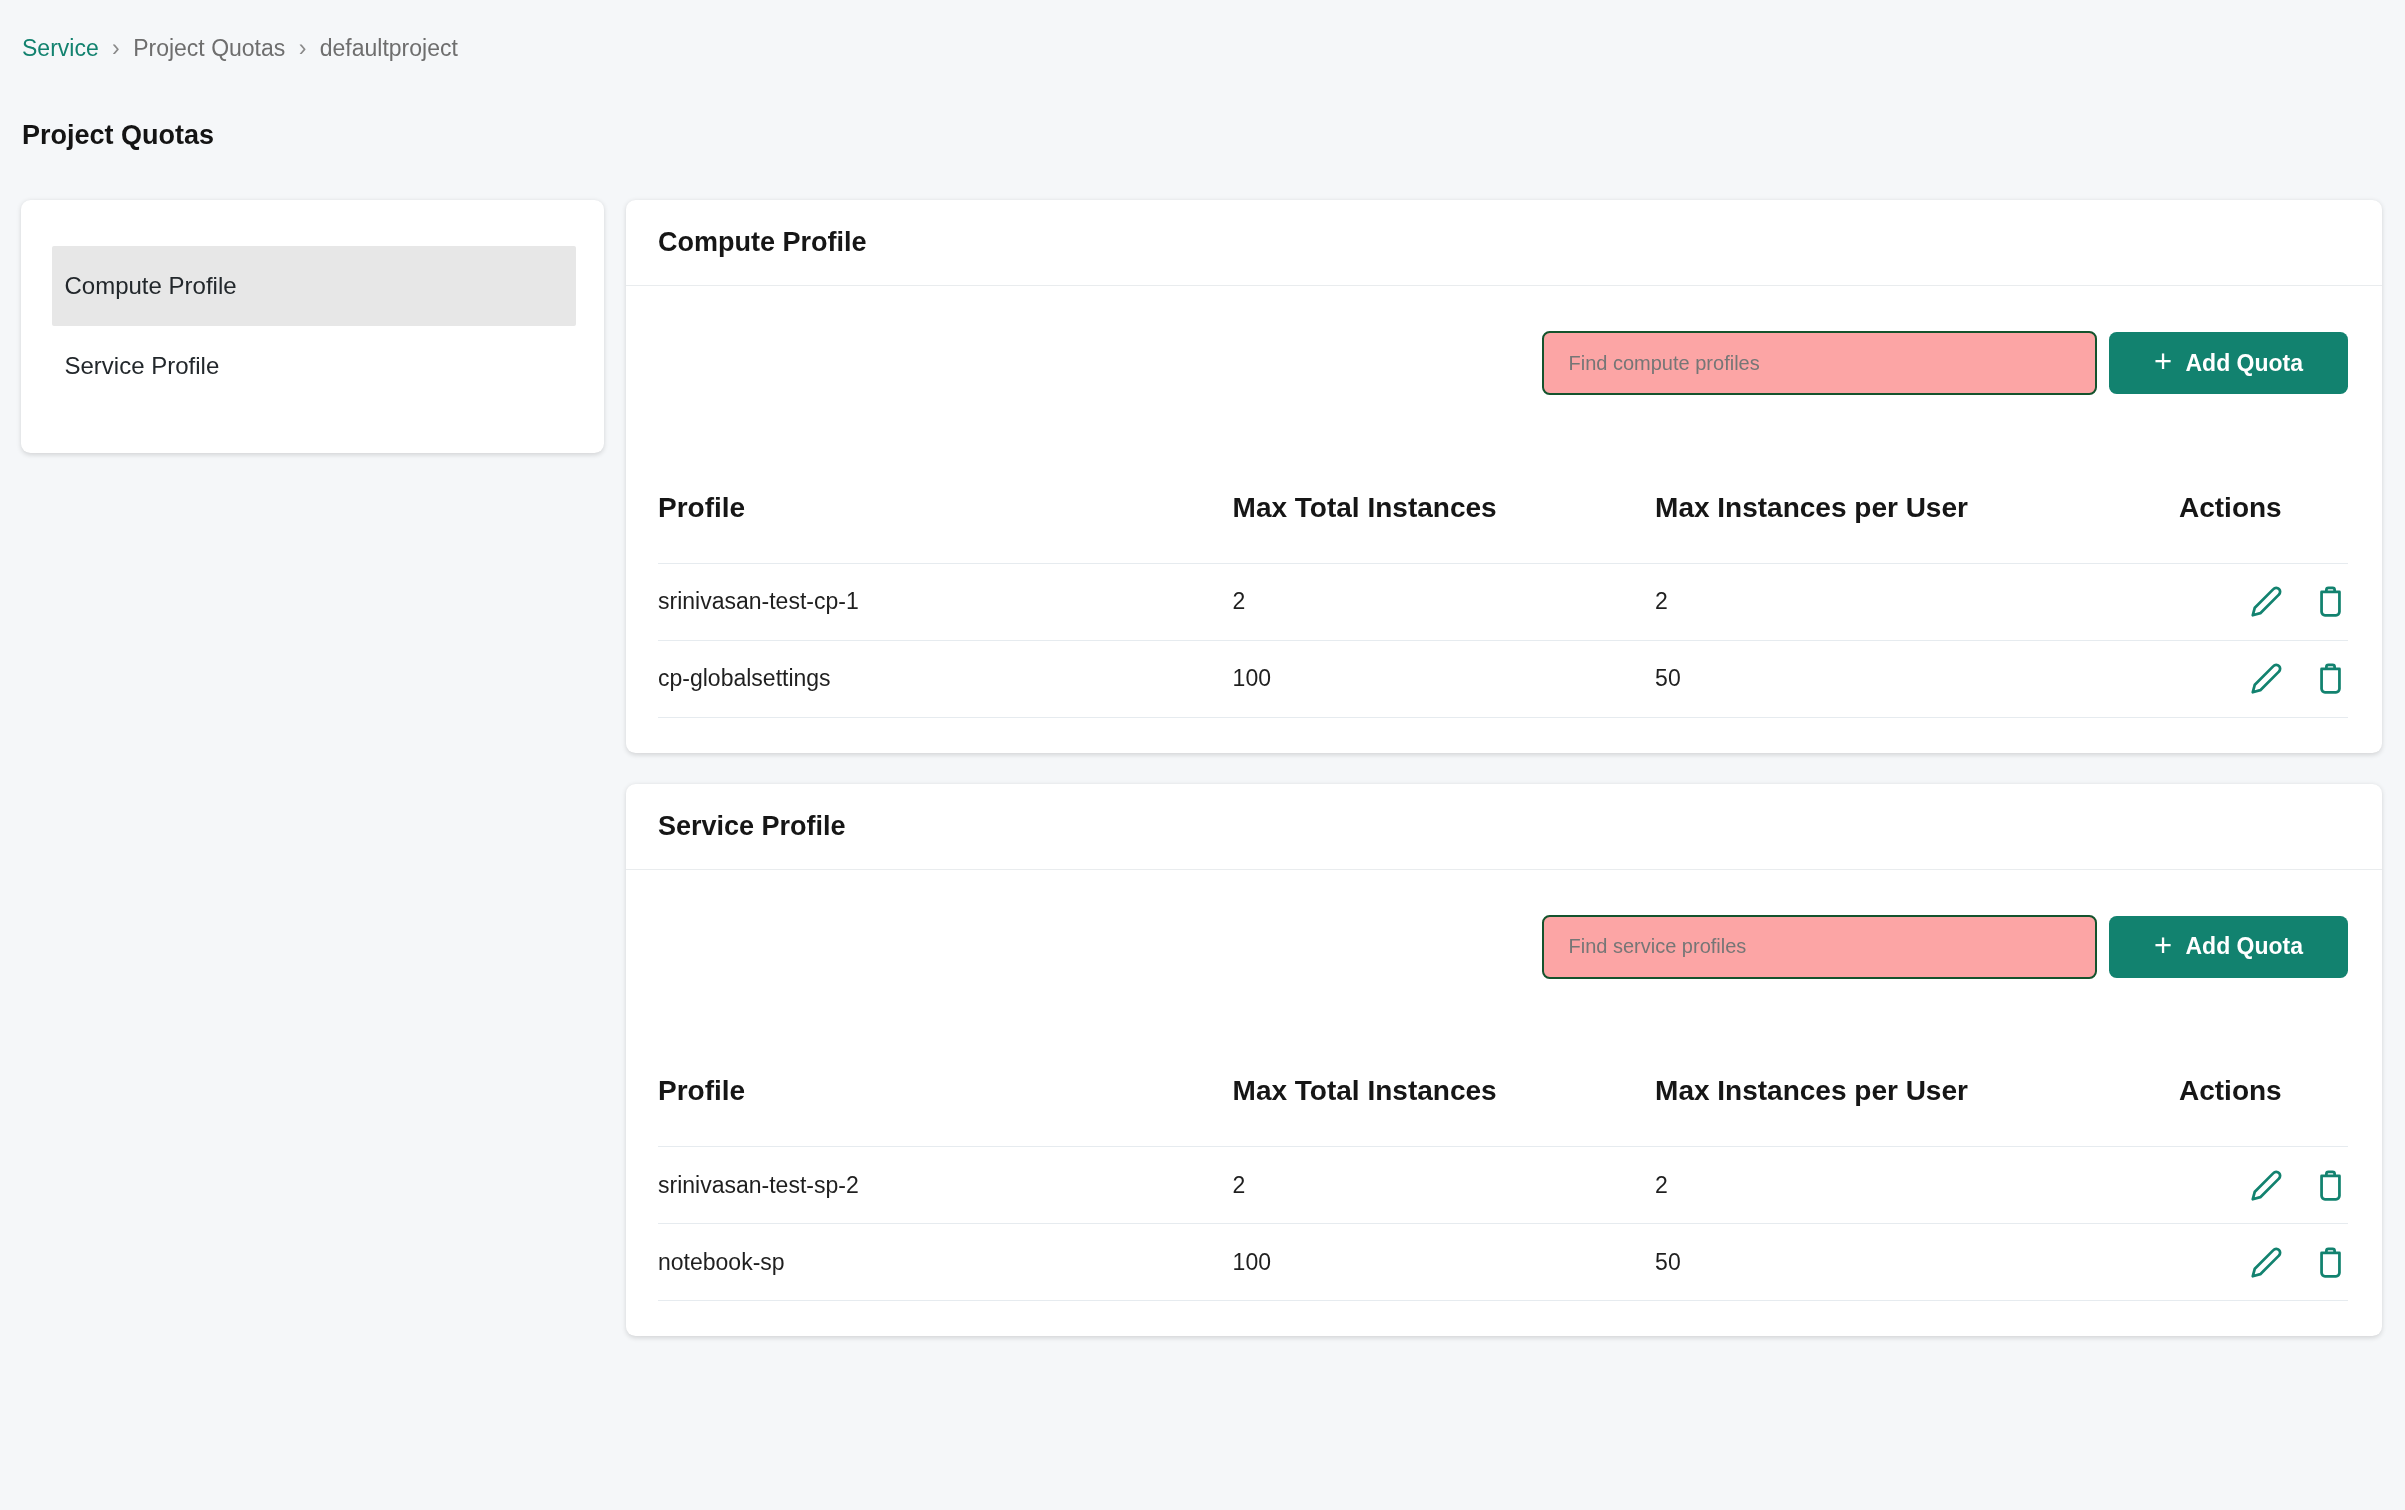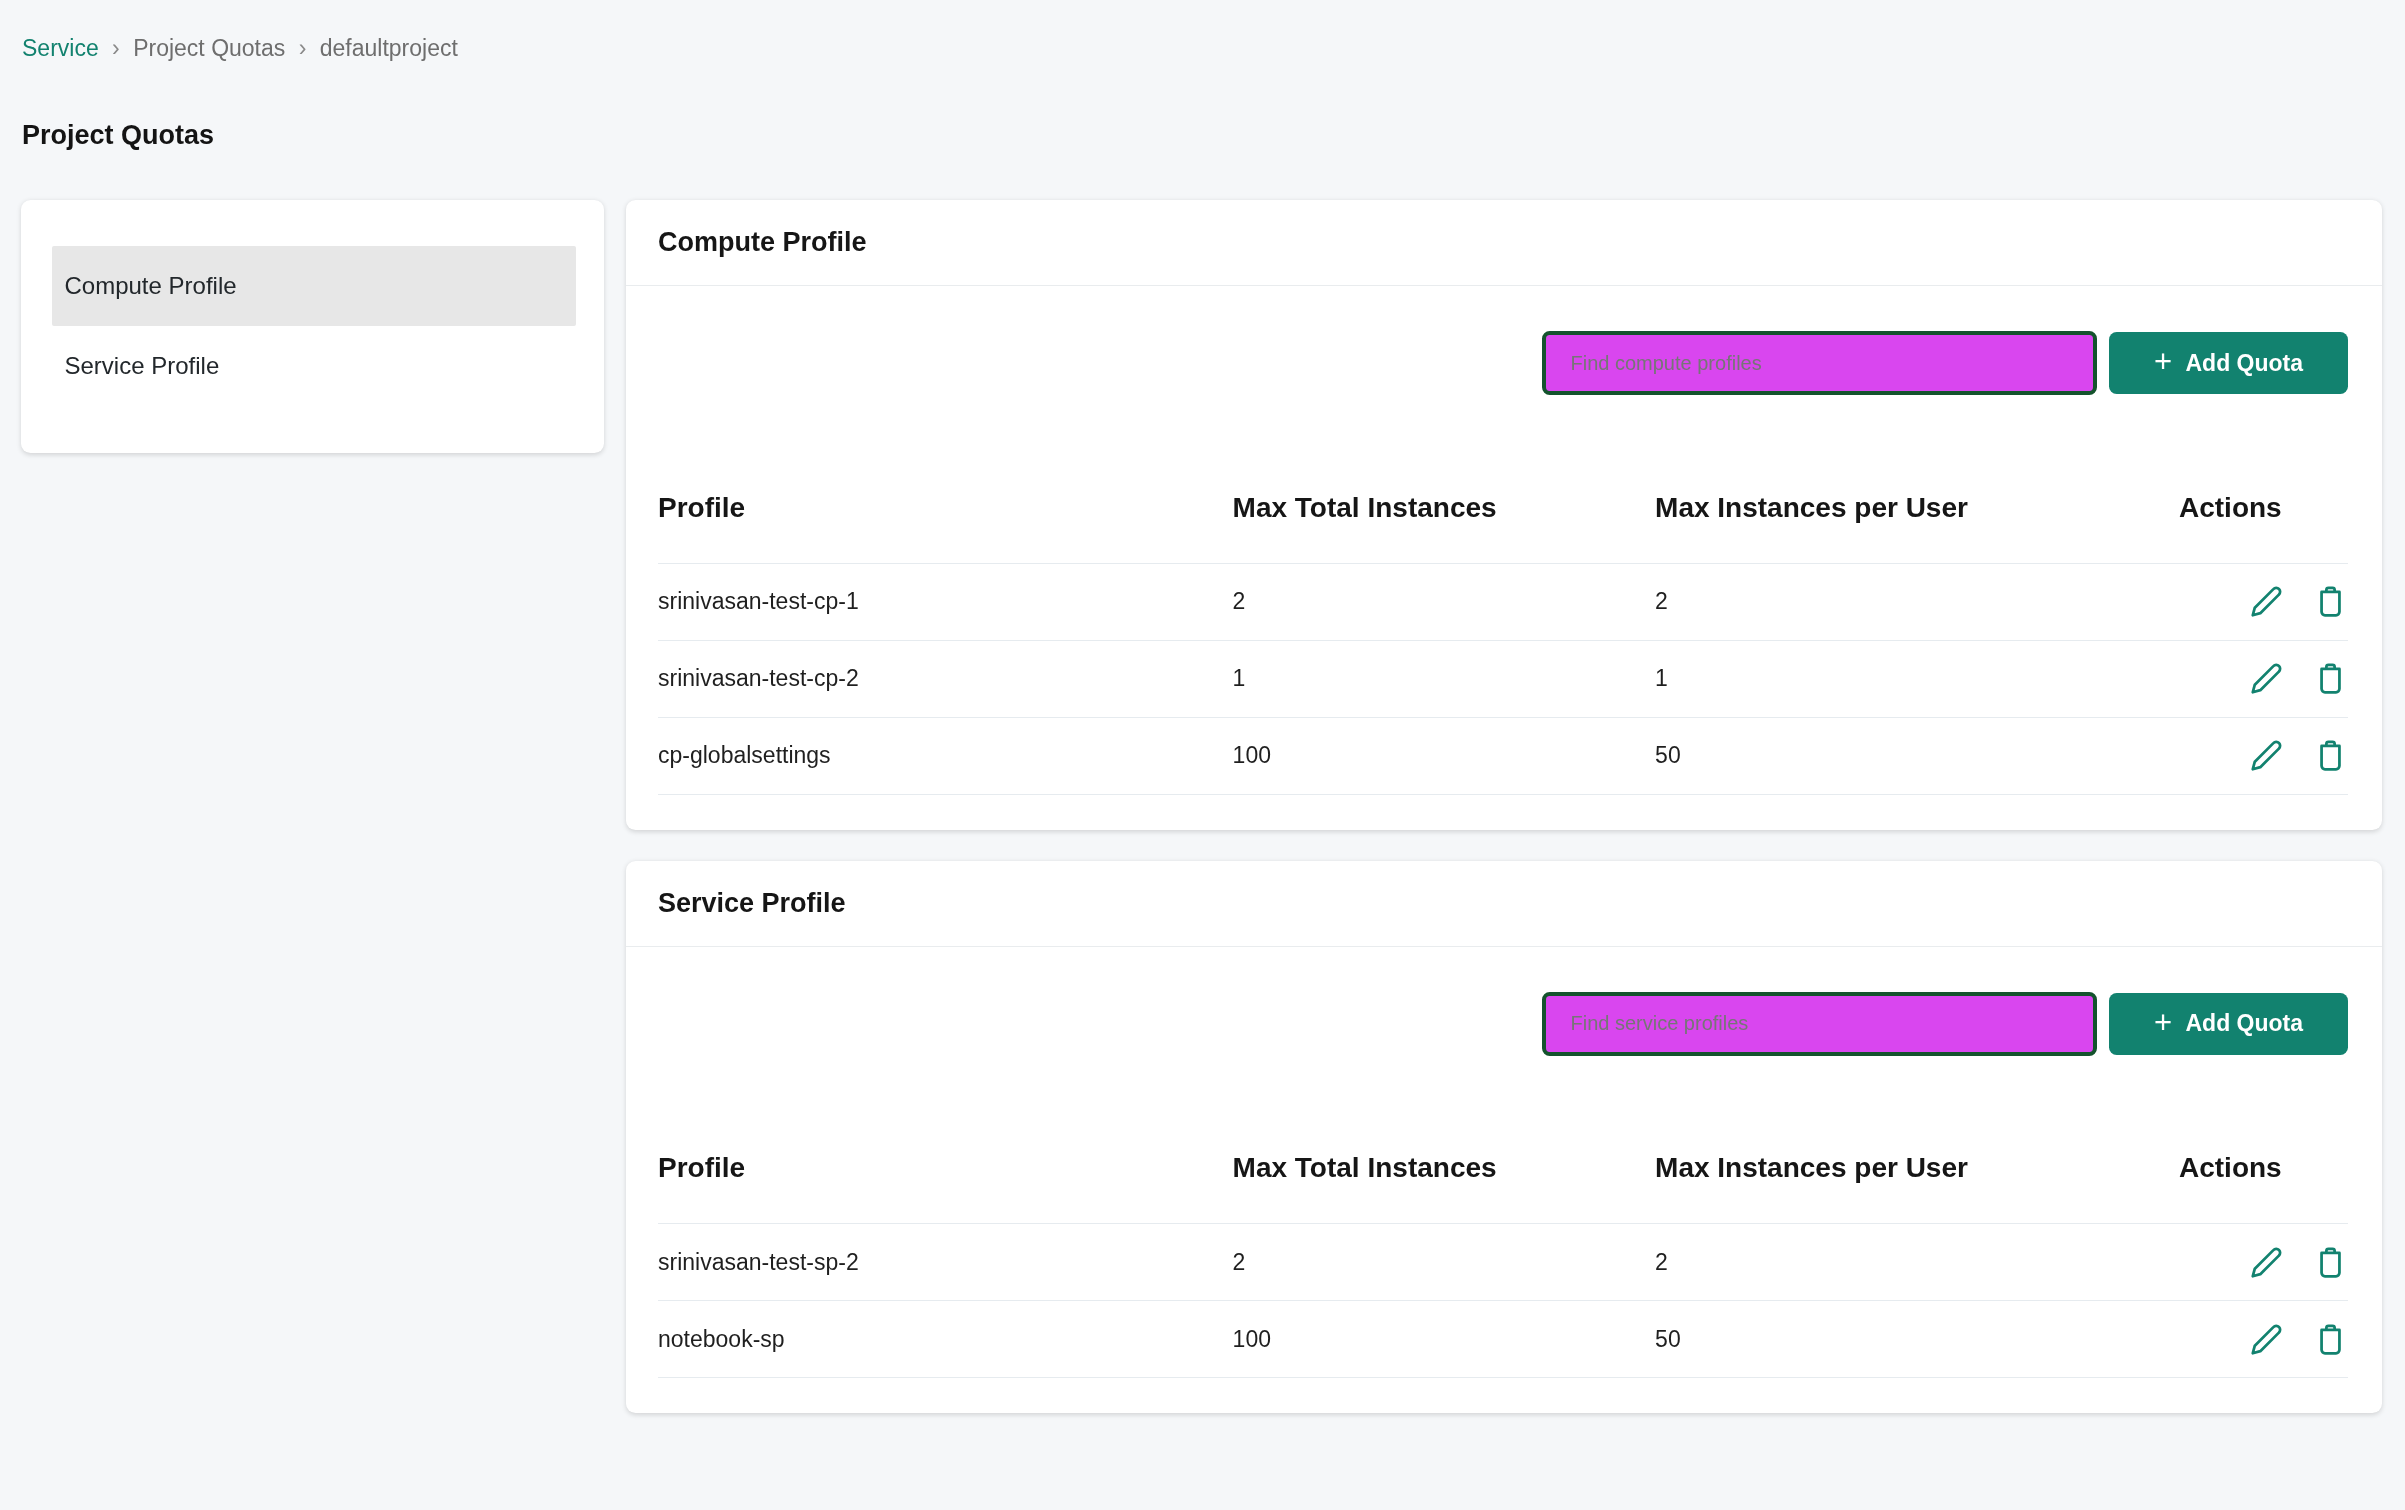--- a/index.html
+++ b/index.html
@@ -50,21 +50,21 @@
   }
   .card-head .card-title { font-size:27px; font-weight:bold; color:#161616; }
   .card-body { padding:0 34px 35px 32px; }
   
   .toolbar {
     margin-top:45px; display:flex; justify-content:flex-end;
     align-items:center; gap:12.5px;
   }
   .search-input {
     width:555px; height:64px;
-    background:#d946ef; border:4px solid #14532d; border-radius:7.7px;
+    background:#fca5a5; border:2px solid #14532d; border-radius:7.7px;
     font-family:"Liberation Sans", sans-serif;
     font-size:20px; color:#333; padding:0 25px; outline:none;
   }
   .search-input::placeholder { color:#767676; }
   .add-btn {
     height:62px; min-width:239px; padding:0 29px;
     background:#12826f; color:#ffffff; border:none; border-radius:7.7px;
     font-family:"Liberation Sans", sans-serif;
     font-size:23px; font-weight:bold;
     display:flex; align-items:center; justify-content:center; gap:13.4px;
@@ -163,40 +163,20 @@
                 <button class="icon-btn">
                   <svg viewBox="0 0 24 24" fill="none" stroke="#12826f" stroke-width="2" stroke-linejoin="round">
                       <path d="M9 5V3.5C9 2.67 9.67 2 10.5 2h3c.83 0 1.5.67 1.5 1.5V5"></path>
                       <path d="M5.5 5h13v14.5a2.5 2.5 0 0 1-2.5 2.5H8a2.5 2.5 0 0 1-2.5-2.5V5z"></path>
                     </svg>
                 </button>
               </div>
             </td>
           </tr>
           <tr>
-            <td>srinivasan-test-cp-2</td>
-            <td>1</td>
-            <td>1</td>
-            <td class="actions">
-              <div class="actions-wrap">
-                <button class="icon-btn">
-                  <svg viewBox="0 0 24 24" fill="none" stroke="#12826f" stroke-width="2" stroke-linecap="round" stroke-linejoin="round">
-                      <path d="M17 3a2.83 2.83 0 1 1 4 4L7.5 20.5 2 22l1.5-5.5L17 3z"></path>
-                    </svg>
-                </button>
-                <button class="icon-btn">
-                  <svg viewBox="0 0 24 24" fill="none" stroke="#12826f" stroke-width="2" stroke-linejoin="round">
-                      <path d="M9 5V3.5C9 2.67 9.67 2 10.5 2h3c.83 0 1.5.67 1.5 1.5V5"></path>
-                      <path d="M5.5 5h13v14.5a2.5 2.5 0 0 1-2.5 2.5H8a2.5 2.5 0 0 1-2.5-2.5V5z"></path>
-                    </svg>
-                </button>
-              </div>
-            </td>
-          </tr>
-          <tr>
             <td>cp-globalsettings</td>
             <td>100</td>
             <td>50</td>
             <td class="actions">
               <div class="actions-wrap">
                 <button class="icon-btn">
                   <svg viewBox="0 0 24 24" fill="none" stroke="#12826f" stroke-width="2" stroke-linecap="round" stroke-linejoin="round">
                       <path d="M17 3a2.83 2.83 0 1 1 4 4L7.5 20.5 2 22l1.5-5.5L17 3z"></path>
                     </svg>
                 </button>

